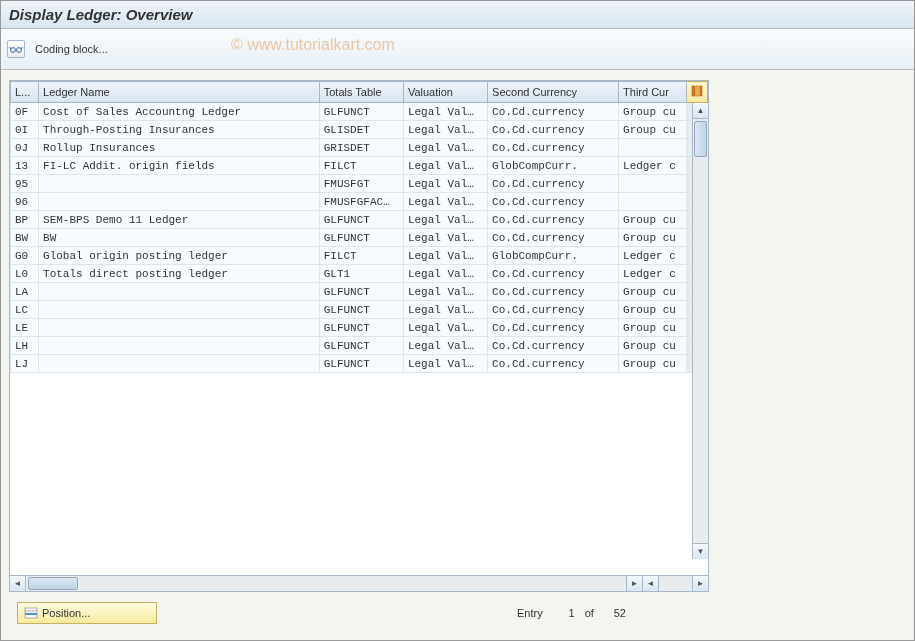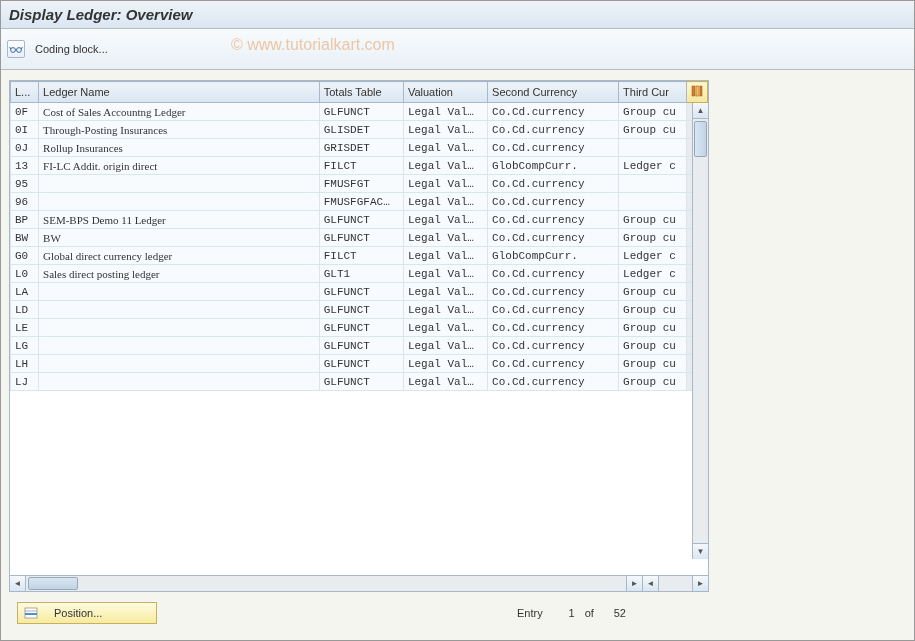--- a/index.html
+++ b/index.html
@@ -95,21 +95,21 @@
       padding: 2px 4px;
       height: 18px;
       background: #f8fbfd;
       white-space: nowrap;
       overflow: hidden;
       text-overflow: ellipsis;
       font-family: 'Courier New', monospace;
       font-size: 11px;
       color: #333;
     }
-    tbody td:nth-child(2) { font-family: Liberation Serif, serif; }
+    tbody td:nth-child(2) { font-family: Liberation Mono, monospace; }
     .col-ledger { width: 24px; }
     .col-name { width: 240px; }
     .col-totals { width: 72px; }
     .col-val { width: 72px; }
     .col-second { width: 112px; }
     .col-third { width: 58px; }
     .config-icon-cell {
       width: 18px;
       background: linear-gradient(to bottom, #fff8d0, #f5e8a0);
       border: 1px solid #c8b060;
@@ -187,21 +187,21 @@
       gap: 360px;
     }
     .position-btn {
       width: 140px;
       height: 22px;
       background: linear-gradient(to bottom, #fffbe0, #f7eb9e);
       border: 1px solid #c8b060;
       display: flex;
       align-items: center;
       padding: 0 6px;
-      gap: 16px;
+      gap: 4px;
       cursor: pointer;
       color: #333;
     }
     .entry-info {
       display: flex;
       gap: 10px;
       align-items: center;
       color: #333;
     }
     .entry-val {
@@ -285,21 +285,21 @@
               <td>0J</td>
               <td>Rollup Insurances</td>
               <td>GRISDET</td>
               <td>Legal Val…</td>
               <td>Co.Cd.currency</td>
               <td></td>
               <td style="background: rgb(232, 236, 239);"></td>
             </tr>
             <tr>
               <td>13</td>
-              <td>FI-LC Addit. origin direct</td>
+              <td>FI-LC Addit. origin fields</td>
               <td>FILCT</td>
               <td>Legal Val…</td>
               <td>GlobCompCurr.</td>
               <td>Ledger c</td>
               <td style="background: rgb(232, 236, 239);"></td>
             </tr>
             <tr>
               <td>95</td>
               <td></td>
               <td>FMUSFGT</td>
@@ -330,65 +330,56 @@
               <td>BW</td>
               <td>BW</td>
               <td>GLFUNCT</td>
               <td>Legal Val…</td>
               <td>Co.Cd.currency</td>
               <td>Group cu</td>
               <td style="background: rgb(232, 236, 239);"></td>
             </tr>
             <tr>
               <td>G0</td>
-              <td>Global direct currency ledger</td>
+              <td>Global origin posting ledger</td>
               <td>FILCT</td>
               <td>Legal Val…</td>
               <td>GlobCompCurr.</td>
               <td>Ledger c</td>
               <td style="background: rgb(232, 236, 239);"></td>
             </tr>
             <tr>
               <td>L0</td>
-              <td>Sales direct posting ledger</td>
+              <td>Totals direct posting ledger</td>
               <td>GLT1</td>
               <td>Legal Val…</td>
               <td>Co.Cd.currency</td>
               <td>Ledger c</td>
               <td style="background: rgb(232, 236, 239);"></td>
             </tr>
             <tr>
               <td>LA</td>
               <td></td>
               <td>GLFUNCT</td>
               <td>Legal Val…</td>
               <td>Co.Cd.currency</td>
               <td>Group cu</td>
               <td style="background: rgb(232, 236, 239);"></td>
             </tr>
             <tr>
-              <td>LD</td>
+              <td>LC</td>
               <td></td>
               <td>GLFUNCT</td>
               <td>Legal Val…</td>
               <td>Co.Cd.currency</td>
               <td>Group cu</td>
               <td style="background: rgb(232, 236, 239);"></td>
             </tr>
             <tr>
               <td>LE</td>
-              <td></td>
-              <td>GLFUNCT</td>
-              <td>Legal Val…</td>
-              <td>Co.Cd.currency</td>
-              <td>Group cu</td>
-              <td style="background: rgb(232, 236, 239);"></td>
-            </tr>
-            <tr>
-              <td>LG</td>
               <td></td>
               <td>GLFUNCT</td>
               <td>Legal Val…</td>
               <td>Co.Cd.currency</td>
               <td>Group cu</td>
               <td style="background: rgb(232, 236, 239);"></td>
             </tr>
             <tr>
               <td>LH</td>
               <td></td>

